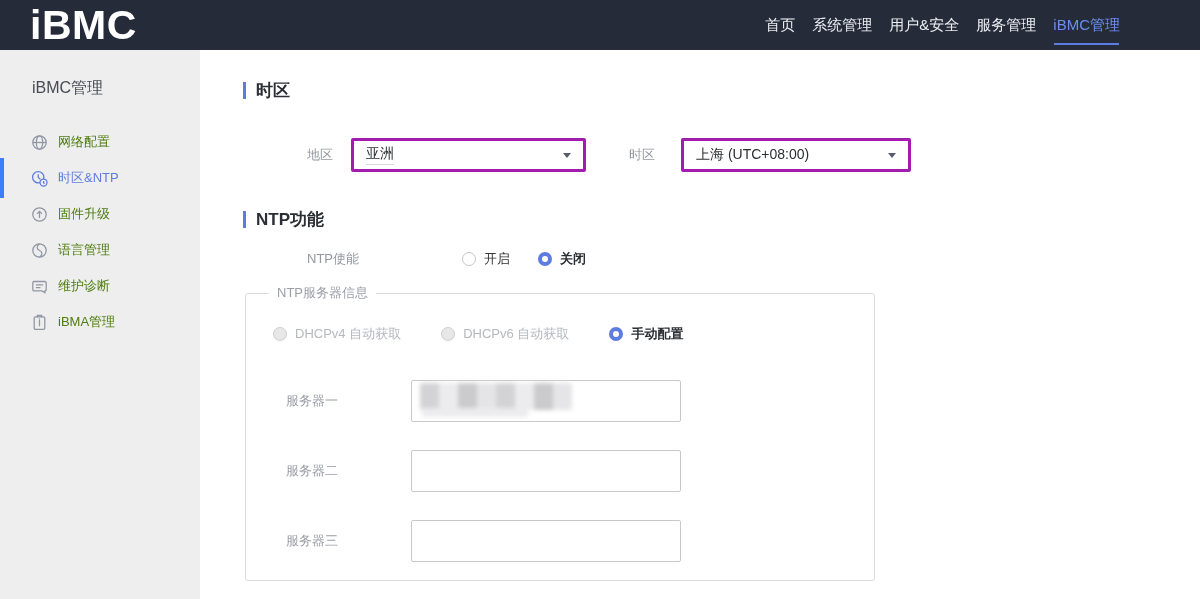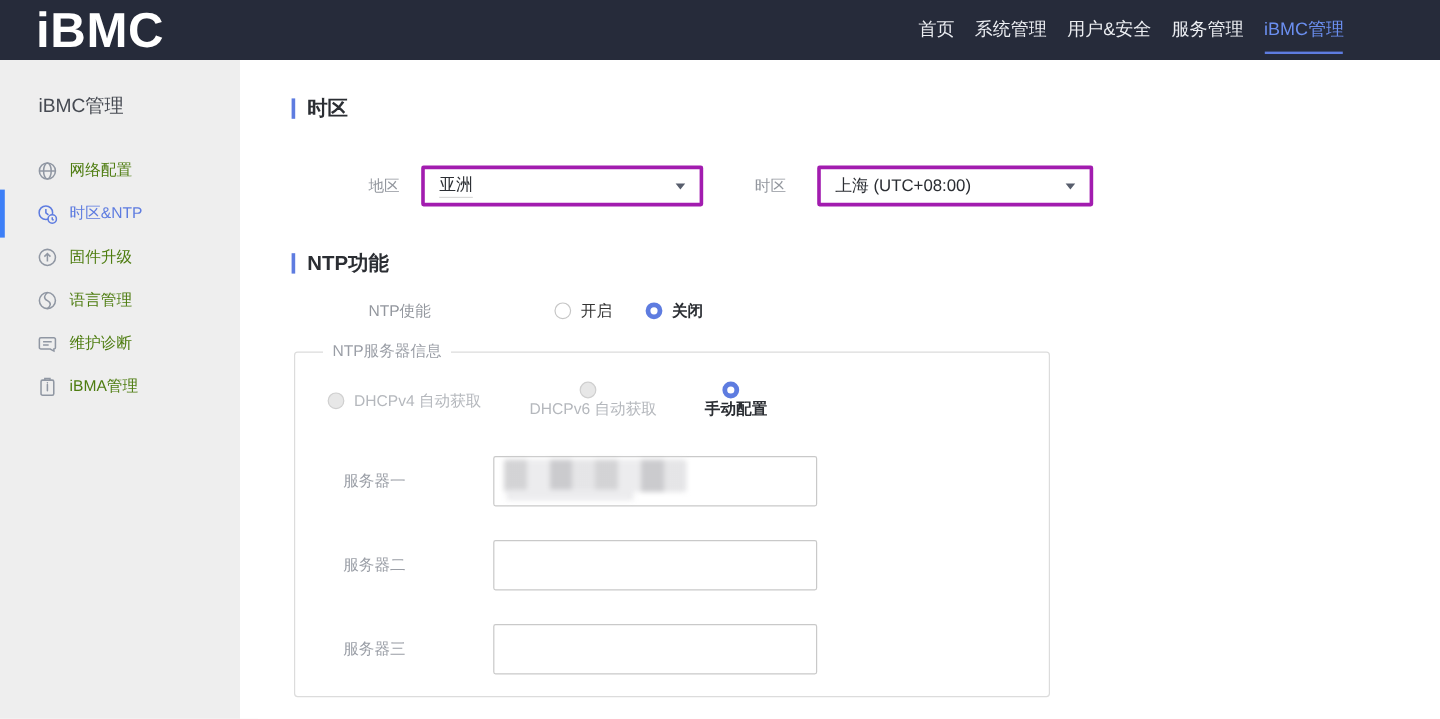--- a/index.html
+++ b/index.html
@@ -66,21 +66,21 @@
   .radio { display: inline-flex; align-items: center; cursor: pointer; }
   .radio .rb { width: 14px; height: 14px; border-radius: 50%; background: #fff;
     border: 1px solid #c6c6c6; margin-right: 8px; flex: none; }
   .radio.checked .rb { border: 4px solid #5e7ce0; background: #fff; }
   .radio .rl { font-size: 13px; color: #333; white-space: nowrap; }
   .radio.checked .rl { color: #2b2e33; font-weight: bold; }
   .radio.disabled { cursor: default; }
   .radio.disabled .rb { background: #e7e7e7; border: 1px solid #cfcfcf; }
   .radio.disabled .rl { color: #b5b8bd; }
   .gap28 { margin-left: 28px; }
-  .gap40 { margin-left: 40px; flex-direction: column; }
+  .gap40 { margin-left: 40px; }
 
   
   .srv-fieldset { margin-left: 2px; margin-top: 16px; width: 630px; height: 297px;
     border: 1px solid #dcdcdc; border-radius: 3px; padding: 0 0 0 27px; }
   .srv-fieldset legend { margin-left: -4px; padding: 0 8px; font-size: 13px; color: #9a9ea6; }
   .mode-row { display: flex; align-items: center; margin-top: 23px; height: 18px; }
   .srv-row { display: flex; align-items: center; margin-left: 13px; margin-top: 28px;
     height: 42px; }
   .srv-row.first { margin-top: 37px; }
   .srv-label { width: 125px; font-size: 13px; color: #9a9ea6; }

